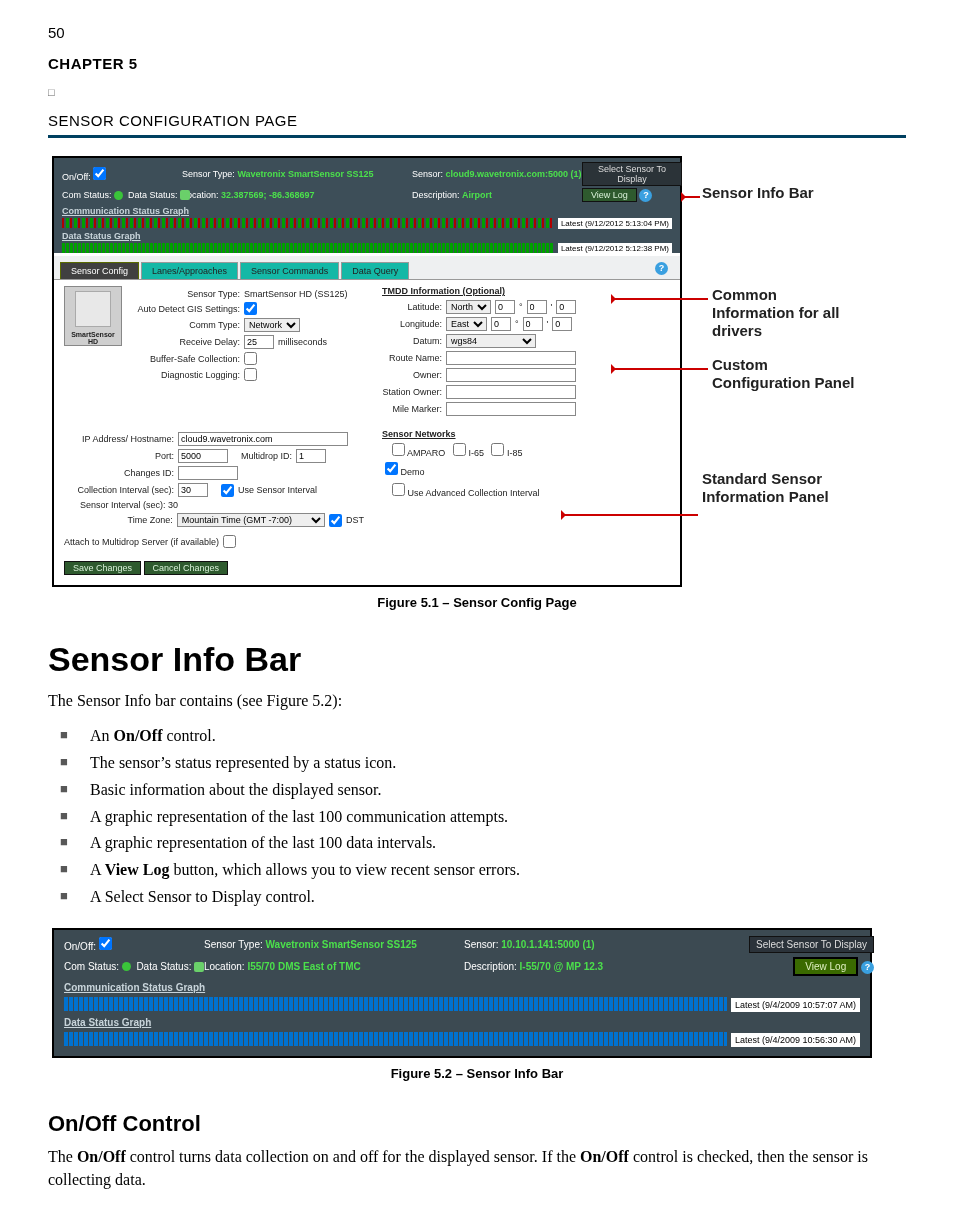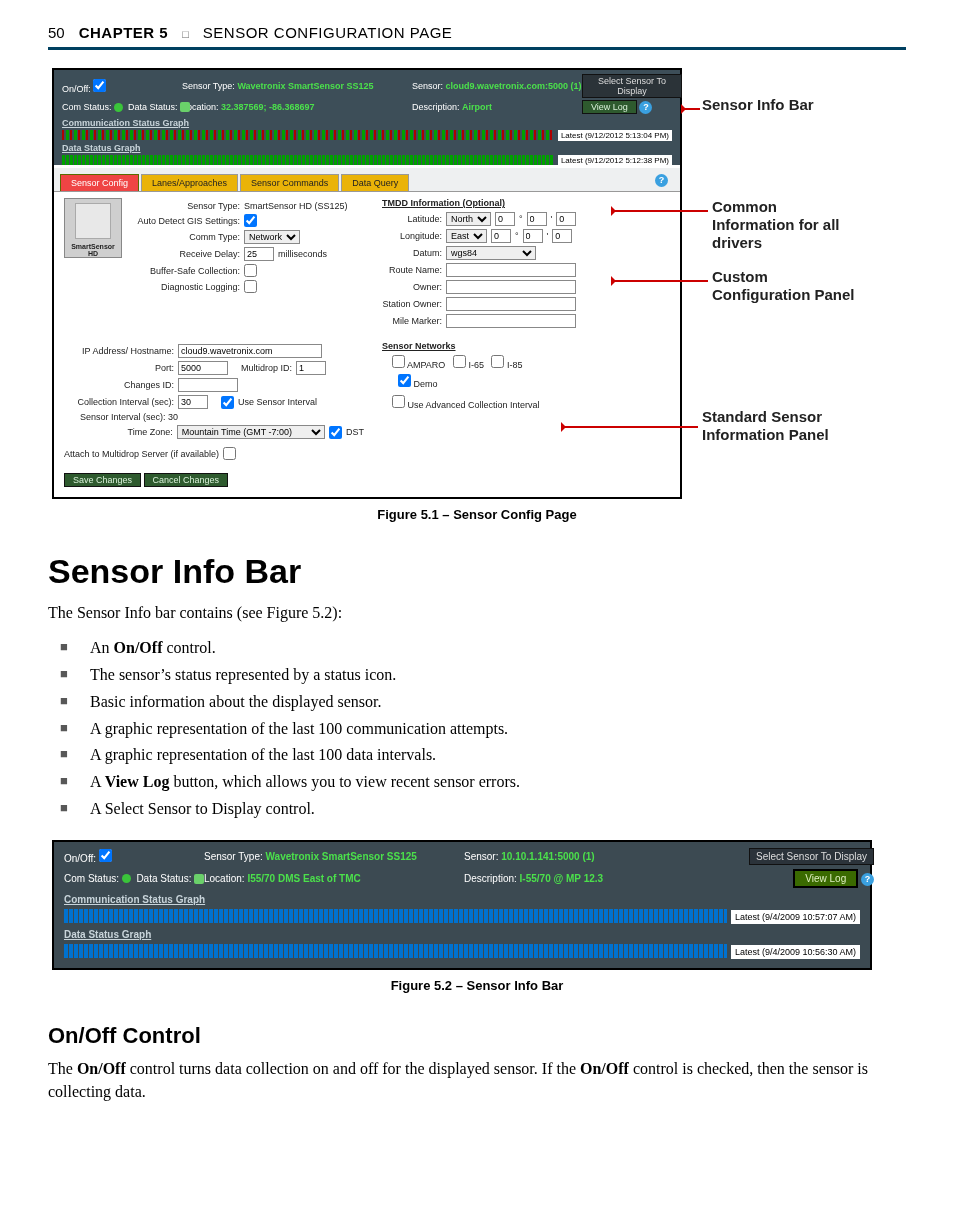--- a/index.html
+++ b/index.html
@@ -1,17 +1,17 @@
 <!DOCTYPE html>
 <html><head>
 <meta charset="utf-8">
 <style>
   * { box-sizing: border-box; margin: 0; padding: 0; }
   body { font-family: Georgia, 'Times New Roman', serif; background: #fff; width: 954px; margin: 0 auto; padding: 24px 48px 60px 48px; color: #000; }
-  .hdr-line { display: flex; align-items: baseline; gap: 14px; font-family: Arial, Helvetica, sans-serif; margin-bottom: 6px; }
+  .hdr-line { display: flex; align-items: baseline; gap: 14px; font-family: Arial, Helvetica, sans-serif; margin-bottom: 6px; flex-direction: column; }
   .hdr-page { font-size: 15px; }
   .hdr-ch { font-weight: 900; font-size: 15px; letter-spacing: .5px; }
   .hdr-sq { font-size: 11px; color: #666; }
   .hdr-title { font-size: 15px; letter-spacing: .5px; }
   hr.top { border: none; border-top: 3px solid #004060; margin-bottom: 18px; }
   .fig { margin: 0 auto 8px auto; }
   .fig-cap { font-family: Arial, Helvetica, sans-serif; font-weight: 700; font-size: 13px; text-align: center; margin: 8px 0 30px 0; }
   h1.sec { font-family: Arial, Helvetica, sans-serif; font-weight: 900; font-size: 34px; margin: 12px 0 10px 0; }
   h2.sub { font-family: Arial, Helvetica, sans-serif; font-weight: 900; font-size: 22px; margin: 22px 0 8px 0; }
   p.body { font-size: 16px; line-height: 1.45; margin: 8px 0 12px 0; }
@@ -28,22 +28,22 @@
   .btn-dark { background: #2b3338; border: 1px solid #111; color: #ddd; padding: 1px 6px; font-size: 9px; }
   .btn-green { background: #2e5a2e; border: 1px solid #111; color: #d8f0d8; padding: 1px 8px; font-size: 9px; }
   .help { display:inline-block; width:13px; height:13px; border-radius:50%; background:#3aa0e0; color:#fff; font-weight:bold; text-align:center; line-height:13px; font-size:9px; }
   .cfg-graphbar { background: #3d4e58; color: #c8d4da; padding: 2px 8px 0 8px; }
   .graph-lbl { font-weight: bold; text-decoration: underline; font-size: 9px; }
   .graph-strip { height: 10px; margin: 2px 0 3px 0; display:flex; align-items:center; }
   .graph-strip .bars { flex:1; height:10px; background: repeating-linear-gradient(90deg,#00a000 0 3px,#3d4e58 3px 4px); }
   .graph-strip.red .bars { background: repeating-linear-gradient(90deg,#b00000 0 2px,#3d4e58 2px 4px,#00a000 4px 7px,#3d4e58 7px 8px); }
   .graph-strip .ts { background:#fff; color:#000; font-size:8px; padding:1px 3px; margin-left:4px; white-space:nowrap; }
   .tabs { display:flex; border-bottom:1px solid #999; background:#eef0f1; padding: 6px 6px 0 6px; gap:2px; }
-  .tab { padding:3px 10px; border:1px solid #999; border-bottom:none; background:#eab308; font-size:9px; }
-  .tab.active { background:#ef4444; color:#fff; border-color:#5a6b00; }
+  .tab { padding:3px 10px; border:1px solid #999; border-bottom:none; background:#14b8a6; font-size:9px; }
+  .tab.active { background:#404040; color:#fff; border-color:#5a6b00; }
   .tab-help { margin-left:auto; padding-right:6px; }
   .cfg-body { padding:6px 10px 10px 10px; position:relative; }
   .cfg-cols { display:flex; gap:18px; }
   .cfg-left { width:300px; }
   .cfg-right { flex:1; }
   .ss-box { display:flex; gap:8px; align-items:flex-start; }
   .ss-thumb { width:58px; height:60px; background:#cfcfcf; border:1px solid #888; display:flex; flex-direction:column; justify-content:flex-end; align-items:center; font-size:7px; font-weight:bold; color:#222; text-align:center; }
   .ss-thumb::before { content:""; display:block; width:34px; height:34px; background:#e8e8e8; border:1px solid #aaa; margin-bottom:4px; }
   .form-row { display:flex; align-items:center; margin:3px 0; gap:4px; }
   .form-row label { width:110px; text-align:right; font-size:9px; }
@@ -184,21 +184,21 @@
               <input type="text" style="width: 130px;">
             </div>
         </div>
       </div>
 
       <div class="net-box">
         <div class="net-cols">
           <div class="net-left">
             <div class="form-row">
                 <label style="width:110px">IP Address/ Hostname:</label>
-                <input type="text" style="width: 144px;" value="cloud9.wavetronix.com">
+                <input type="text" style="width: 170px;" value="cloud9.wavetronix.com">
               </div>
             <div class="form-row"><label style="width:110px">Port:</label><input type="text" style="width: 50px;" value="5000"> &nbsp;&nbsp;<span>Multidrop ID:</span> <input type="text" style="width: 30px;" value="1"></div>
             <div class="form-row">
                 <label style="width:110px">Changes ID:</label>
                 <input type="text" style="width: 60px;">
               </div>
             <div class="form-row"><label style="width:110px">Collection Interval (sec):</label><input type="text" style="width: 30px;" value="30"> &nbsp;&nbsp;<input type="checkbox" checked="" style=""> <span>Use Sensor Interval</span></div>
             <div class="form-row">
                 <span style="margin-left:16px">Sensor Interval (sec): 30</span>
               </div>
@@ -213,42 +213,42 @@
                 <input type="checkbox" style="">
               </div>
           </div>
           <div class="net-right">
             <div class="sec-title">Sensor Networks</div>
             <div style="margin:4px 0 4px 10px">
               <input type="checkbox" style=""> <span>AMPARO</span>&nbsp;&nbsp;
               <input type="checkbox" style=""> <span>I-65</span>&nbsp;&nbsp;
               <input type="checkbox" style=""> <span>I-85</span>
             </div>
-            <div style="margin:2px 0 6px 16px"><input type="checkbox" checked="" style=""> <span>Demo</span></div>
+            <div style="margin:2px 0 6px 3px"><input type="checkbox" checked="" style=""> <span>Demo</span></div>
             <div style="margin:4px 0 0 10px"><input type="checkbox" style=""> <span>Use Advanced Collection Interval</span></div>
           </div>
         </div>
         <div class="save-row">
           <button class="btn-green">Save Changes</button>
           <button class="btn-green">Cancel Changes</button>
         </div>
       </div>
     </div>
   </div>
 
   <div class="callout" style="top:28px; left:650px;">Sensor Info Bar</div>
   <div class="arrow-l" style="top:40px; left:630px; width:18px;"></div>
 
   <div class="callout" style="top:130px; left:660px; width:150px">Common Information for all drivers</div>
   <div class="arrow-l" style="top:142px; left:560px; width:96px;"></div>
 
   <div class="callout" style="top:200px; left:660px; width:150px">Custom Configuration Panel</div>
   <div class="arrow-l" style="top:212px; left:560px; width:96px;"></div>
 
-  <div class="callout" style="top:340px; left:650px; width:150px">Standard Sensor Information Panel</div>
+  <div class="callout" style="top:314px; left:650px; width:150px">Standard Sensor Information Panel</div>
   <div class="arrow-l" style="top:358px; left:510px; width:136px;"></div>
 </div>
 <div class="fig-cap">Figure 5.1 – Sensor Config Page</div>
 
 <h1 class="sec">Sensor Info Bar</h1>
 <p class="body">The Sensor Info bar contains (see Figure 5.2):</p>
 <ul class="sq">
   <li><span>An </span><b>On/Off</b><span> control.</span></li>
   <li><span>The sensor’s status represented by a status icon.</span></li>
   <li><span>Basic information about the displayed sensor.</span></li>

